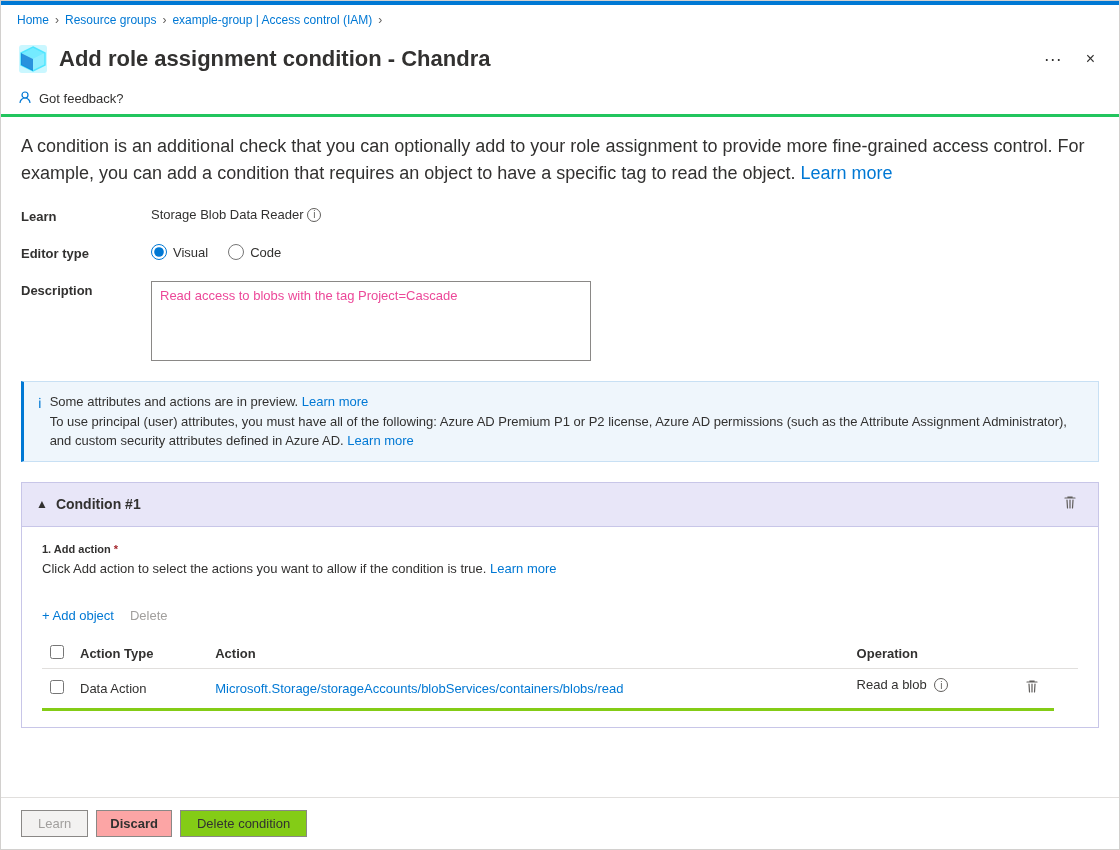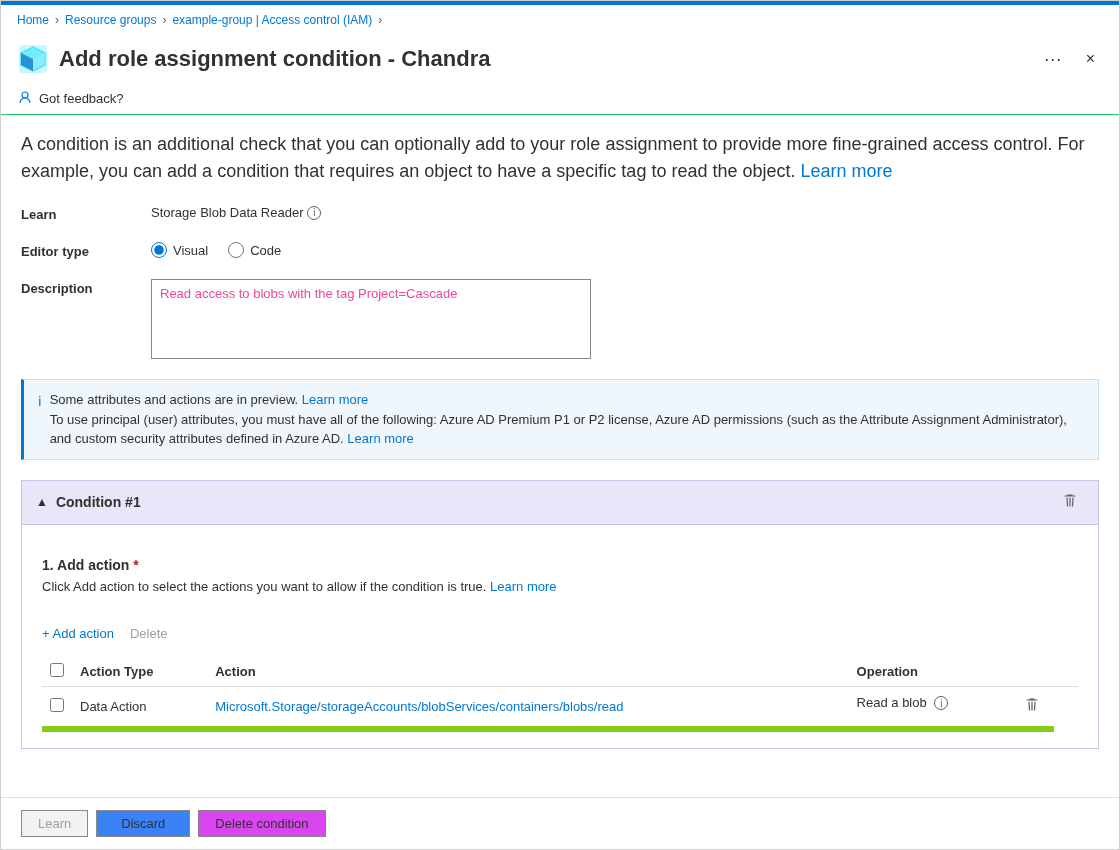--- a/index.html
+++ b/index.html
@@ -75,21 +75,21 @@
       font-size: 16px;
       color: #323130;
       padding: 4px 8px;
     }
 
     
     .feedback-bar {
       display: flex;
       align-items: center;
       padding: 6px 16px;
-      border-bottom: 1px solid #22c55e;
+      border-bottom: 3px solid #22c55e;
       flex-shrink: 0;
     }
     .feedback-bar .feedback-icon {
       margin-right: 6px;
       color: #0078d4;
     }
     .feedback-link {
       color: #323130;
       font-size: 13px;
       text-decoration: none;
@@ -231,24 +231,23 @@
 
     
     .condition-body {
       border: 1px solid #c8c6e8;
       border-top: none;
       padding: 16px 20px;
       margin-bottom: 16px;
     }
 
     .add-action-title {
-      font-size: 14px;
+      font-size: 11px;
       font-weight: 600;
       margin-bottom: 6px;
-      margin-top: 16px;
     }
     .add-action-title .required {
       color: #a4262c;
     }
 
     .add-action-desc {
       font-size: 13px;
       color: #323130;
       margin-bottom: 28px;
     }
@@ -286,21 +285,21 @@
       font-weight: 600;
       font-size: 13px;
       text-align: left;
       padding: 6px 8px;
       border-bottom: 1px solid #e1dfdd;
       color: #323130;
     }
     .action-table td {
       font-size: 13px;
       padding: 8px 8px;
-      border-bottom: 6px solid #84cc16;
+      border-bottom: 3px solid #84cc16;
       vertical-align: middle;
     }
     .action-table .cb-cell {
       width: 30px;
     }
     .row-checkbox {
       width: 14px;
       height: 14px;
       cursor: pointer;
     }
@@ -331,30 +330,31 @@
     }
     .btn-save {
       padding: 5px 16px;
       background: #f3f2f1;
       border: 1px solid #8a8886;
       color: #a19f9d;
       font-size: 13px;
       cursor: not-allowed;
     }
     .btn-discard {
-      padding: 5px 24px;
-      background: #3b82f6;
+      padding: 5px 13px;
+      background: #fca5a5;
       border: 1px solid #8a8886;
       color: #323130;
       font-size: 13px;
       cursor: pointer;
+      font-weight: bold;
     }
     .btn-delete-condition {
       padding: 5px 16px;
-      background: #d946ef;
+      background: #84cc16;
       border: 1px solid #8a8886;
       color: #323130;
       font-size: 13px;
       cursor: pointer;
     }
 
     
     .content-area::-webkit-scrollbar { width: 8px; }
     .content-area::-webkit-scrollbar-track { background: #f3f2f1; }
     .content-area::-webkit-scrollbar-thumb { background: #c8c6c4; border-radius: 4px; }
@@ -461,21 +461,21 @@
         <div class="add-action-title">
           <span>1. Add action</span>
           <span class="required"> *</span>
         </div>
         <p class="add-action-desc">
           <span>Click Add action to select the actions you want to allow if the condition is true.</span>
           <a href="#">Learn more</a>
         </p>
 
         <div class="action-toolbar">
-          <button class="toolbar-btn">+ Add action</button>
+          <button class="toolbar-btn">+ Add object</button>
           <button class="toolbar-btn disabled">Delete</button>
         </div>
 
         <table class="action-table">
           <thead>
             <tr>
               <th class="cb-cell">
                 <input type="checkbox" class="row-checkbox" style="">
               </th>
               <th>Action Type</th>

